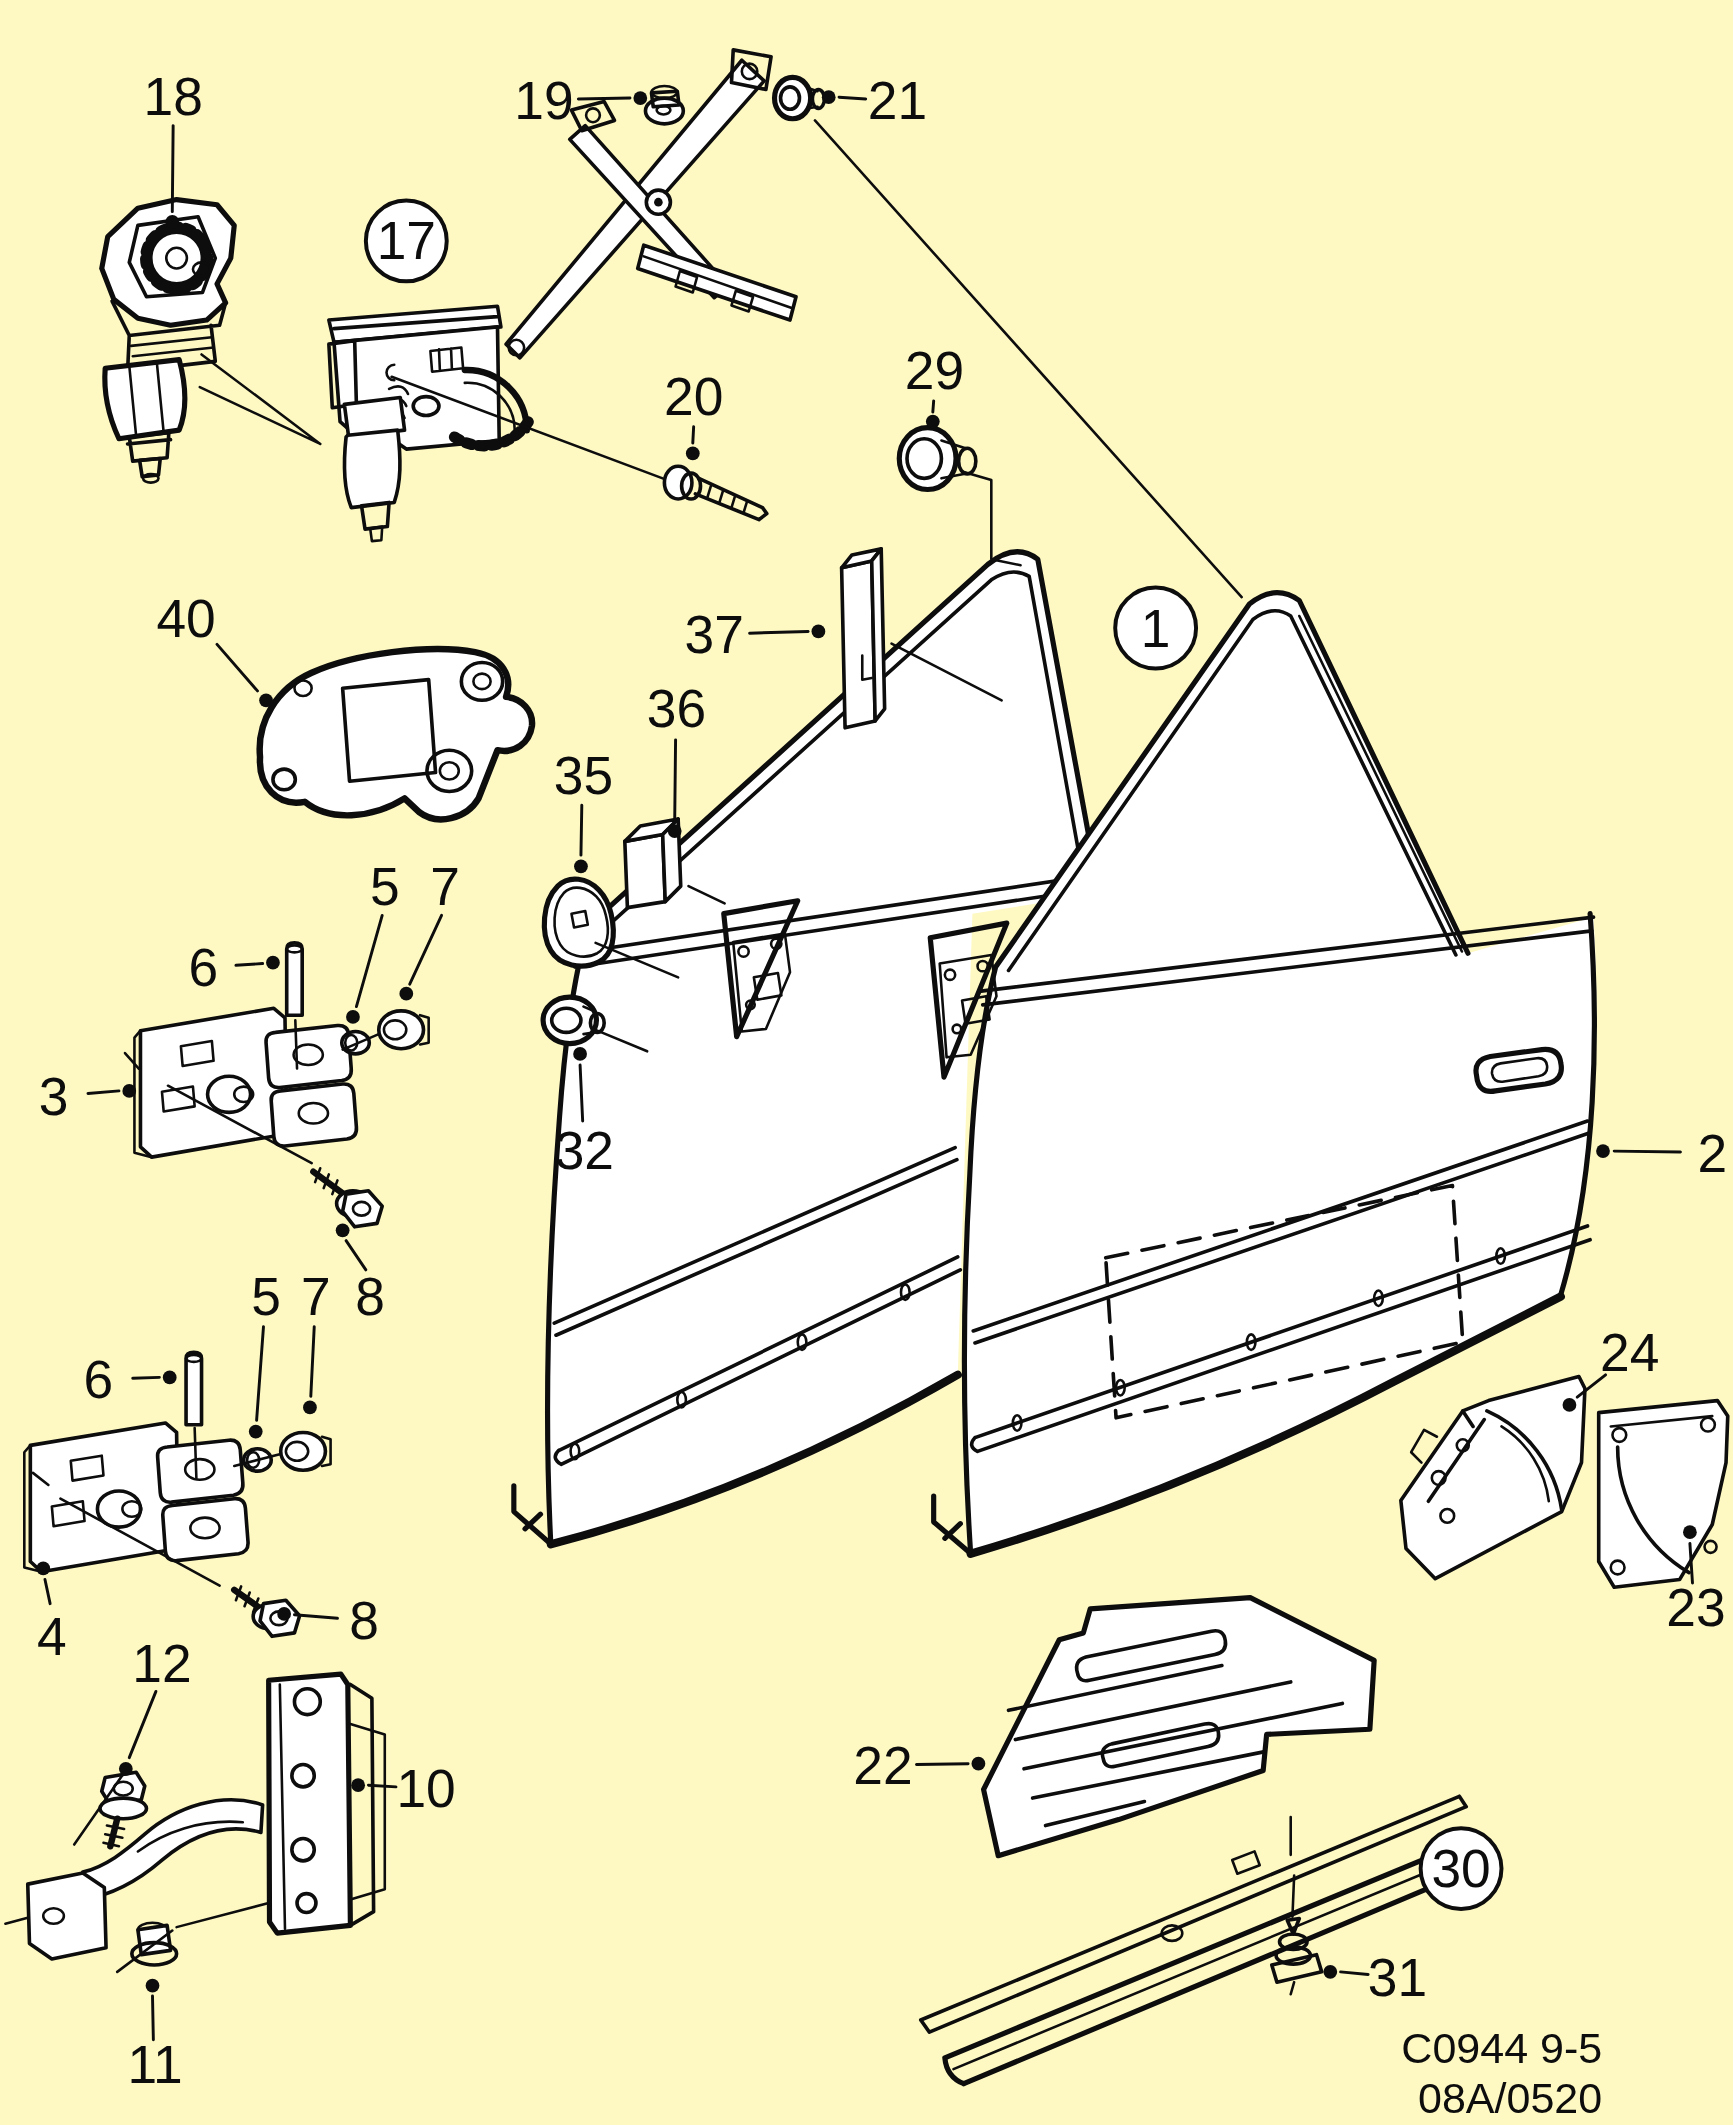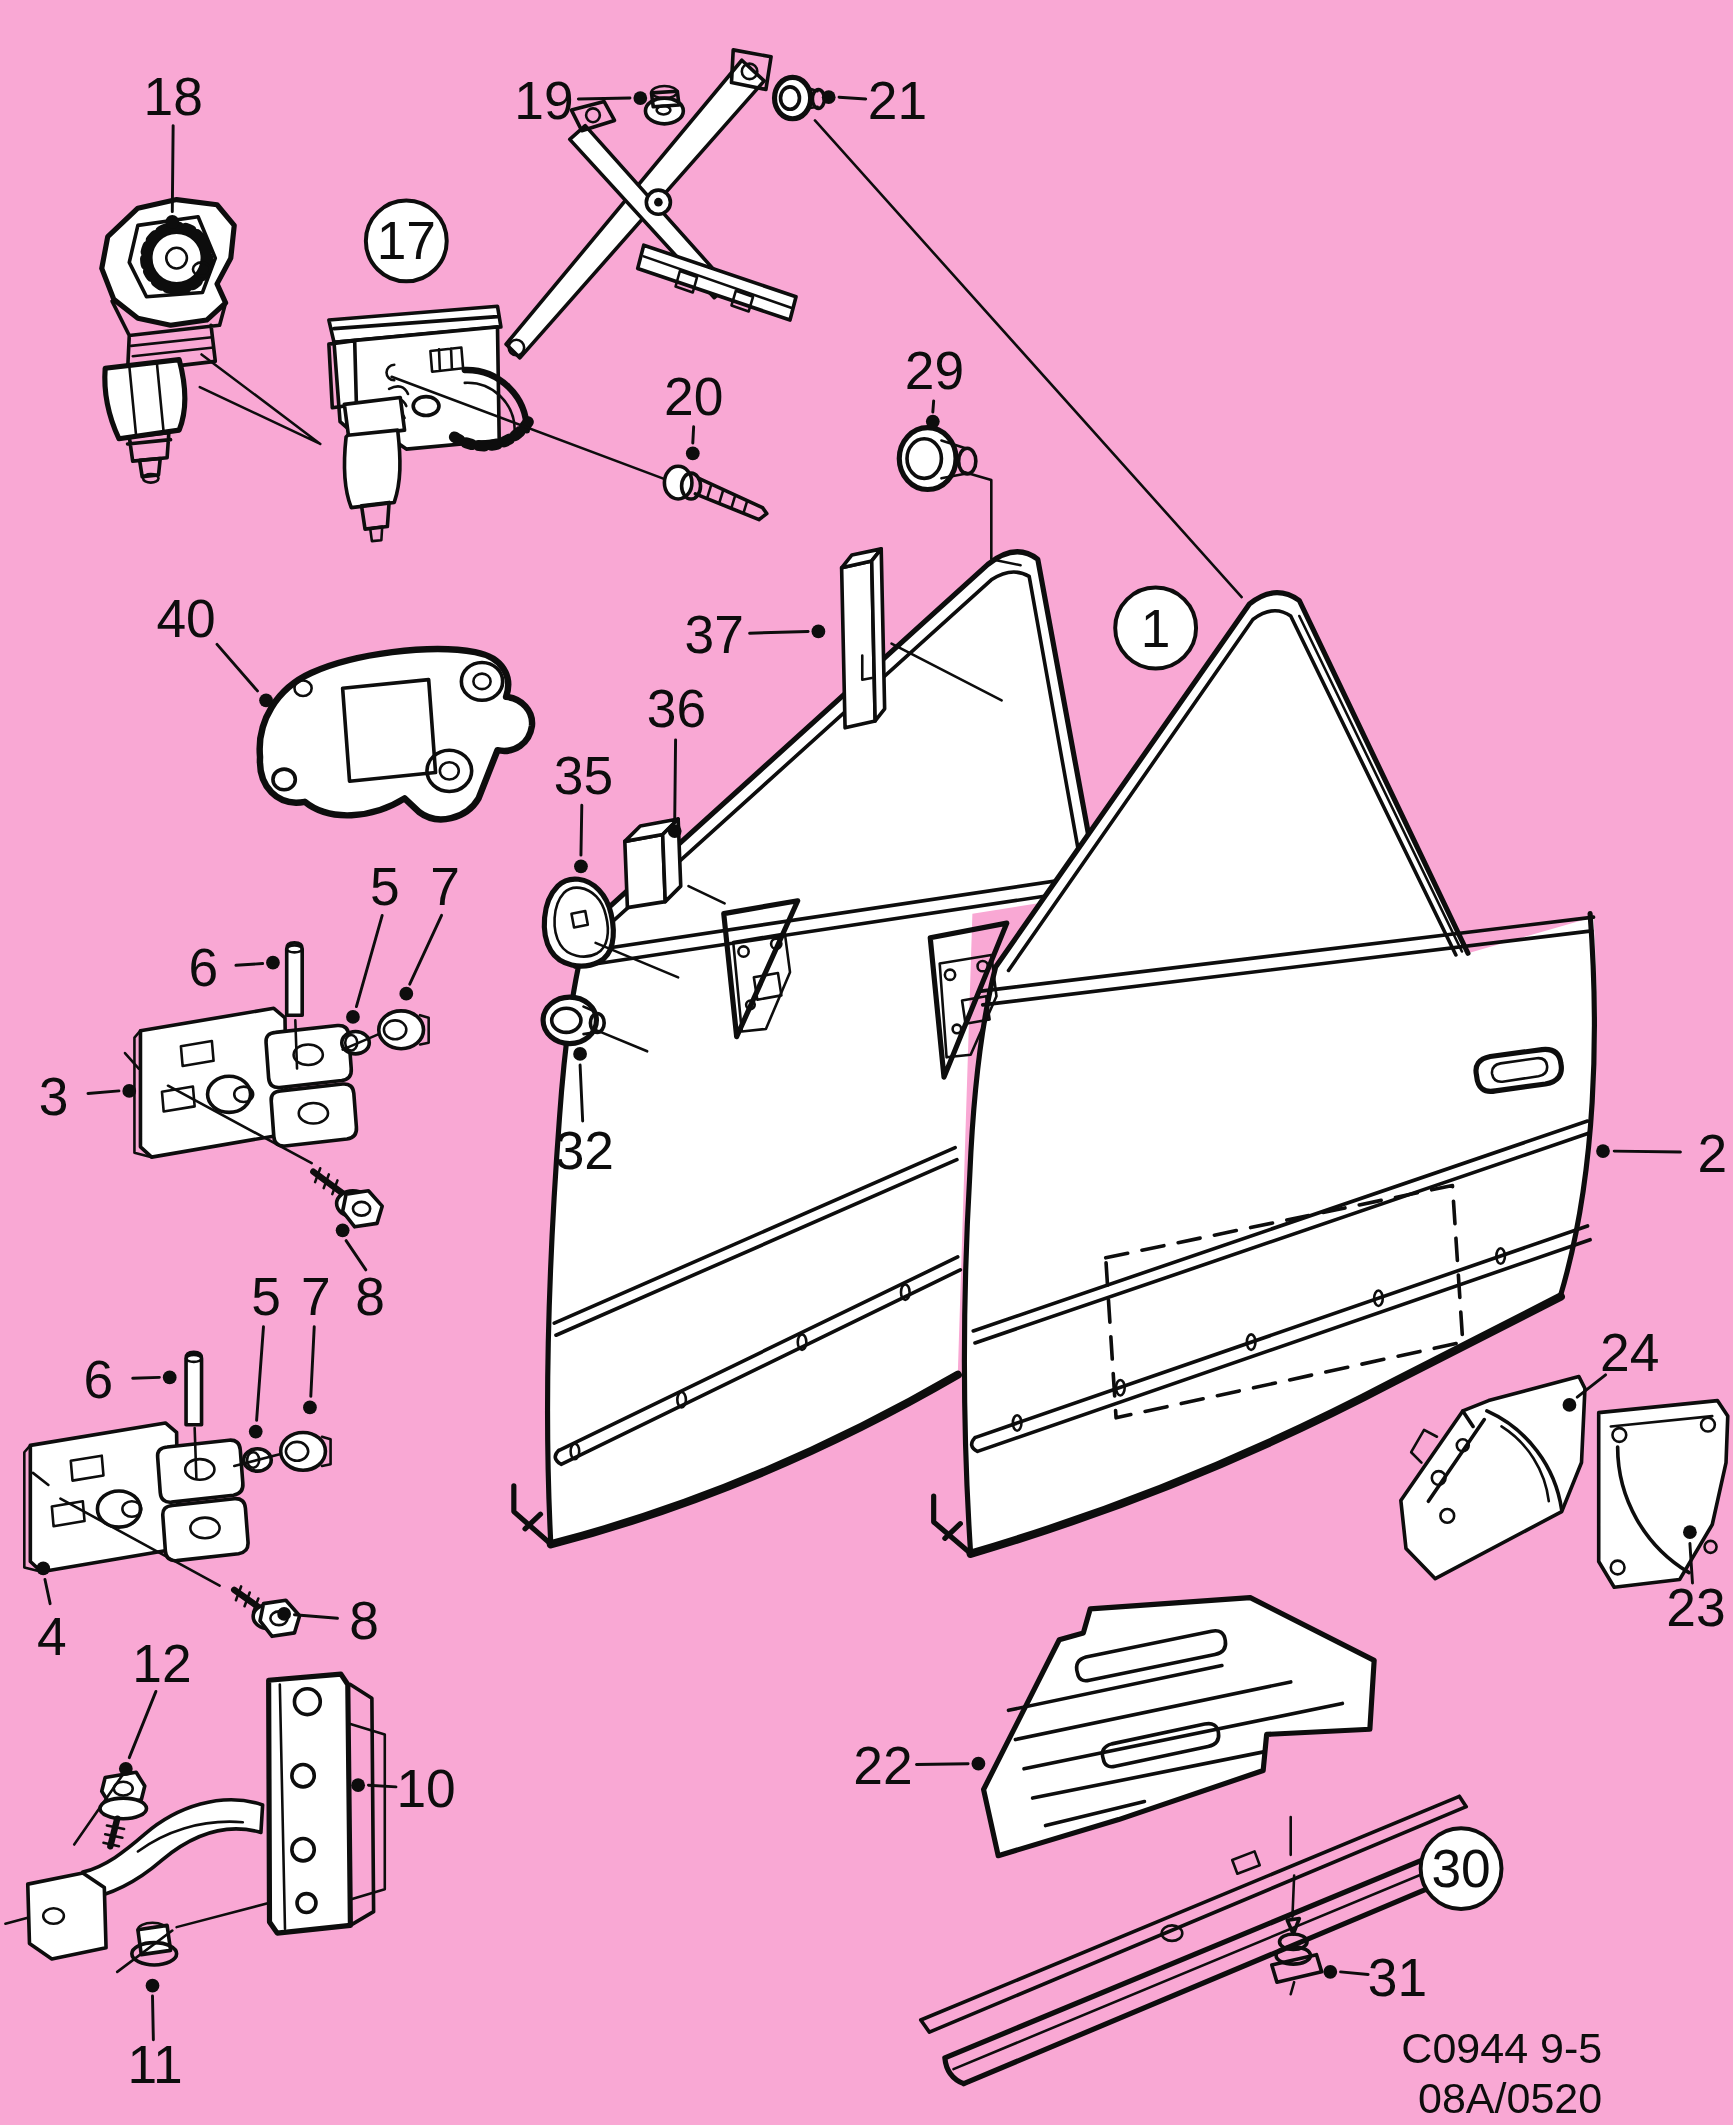--- a/index.html
+++ b/index.html
@@ -1,16 +1,16 @@
 <!DOCTYPE html>
 <html style="font-size:13.8px"><head>
 <meta charset="utf-8">
 <style>
   html,body{margin:0;padding:0;background:#ffffff;}
-  .page{position:relative;width:1734px;height:2125px;background:#f9a8d4;overflow:hidden;}
+  .page{position:relative;width:1734px;height:2125px;background:#fef9c3;overflow:hidden;}
   svg{position:absolute;left:0;top:0;}
   svg *{stroke-linecap:round;stroke-linejoin:round;}
   .k{stroke:#0d0d0d;fill:none;}
   .wf{fill:#ffffff;}
   .blk{fill:#0d0d0d;stroke:none;}
   .t1{stroke-width:3;}
   .t2{stroke-width:4.2;}
   .t3{stroke-width:6;}
   .t4{stroke-width:9.5;}
   .t5{stroke-width:7.5;}

